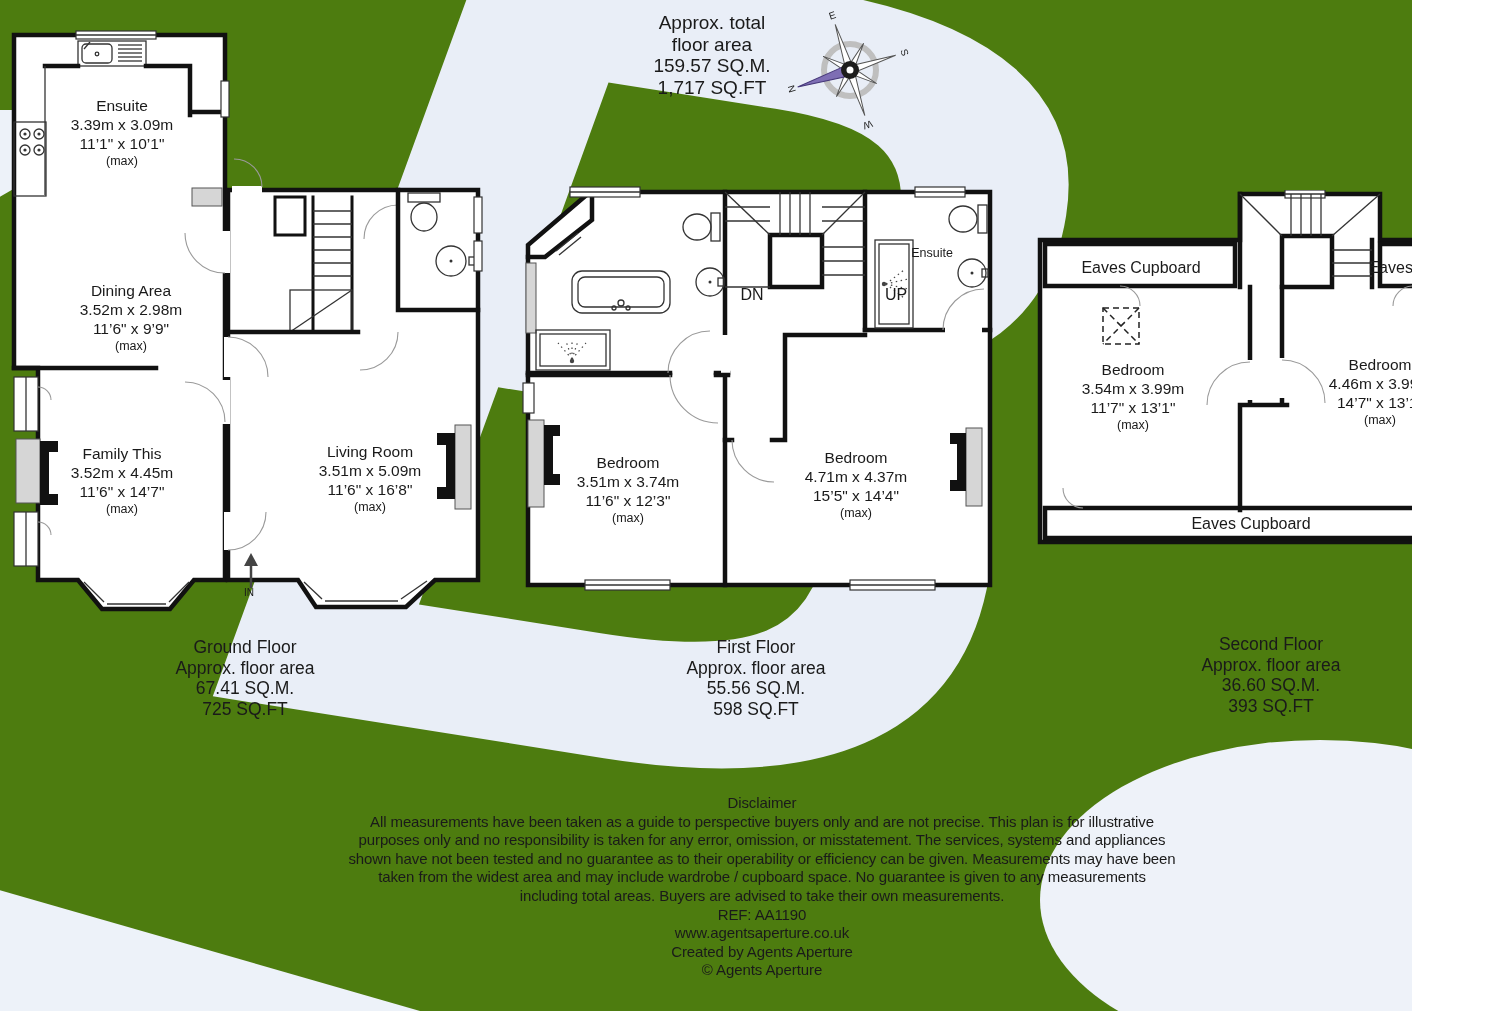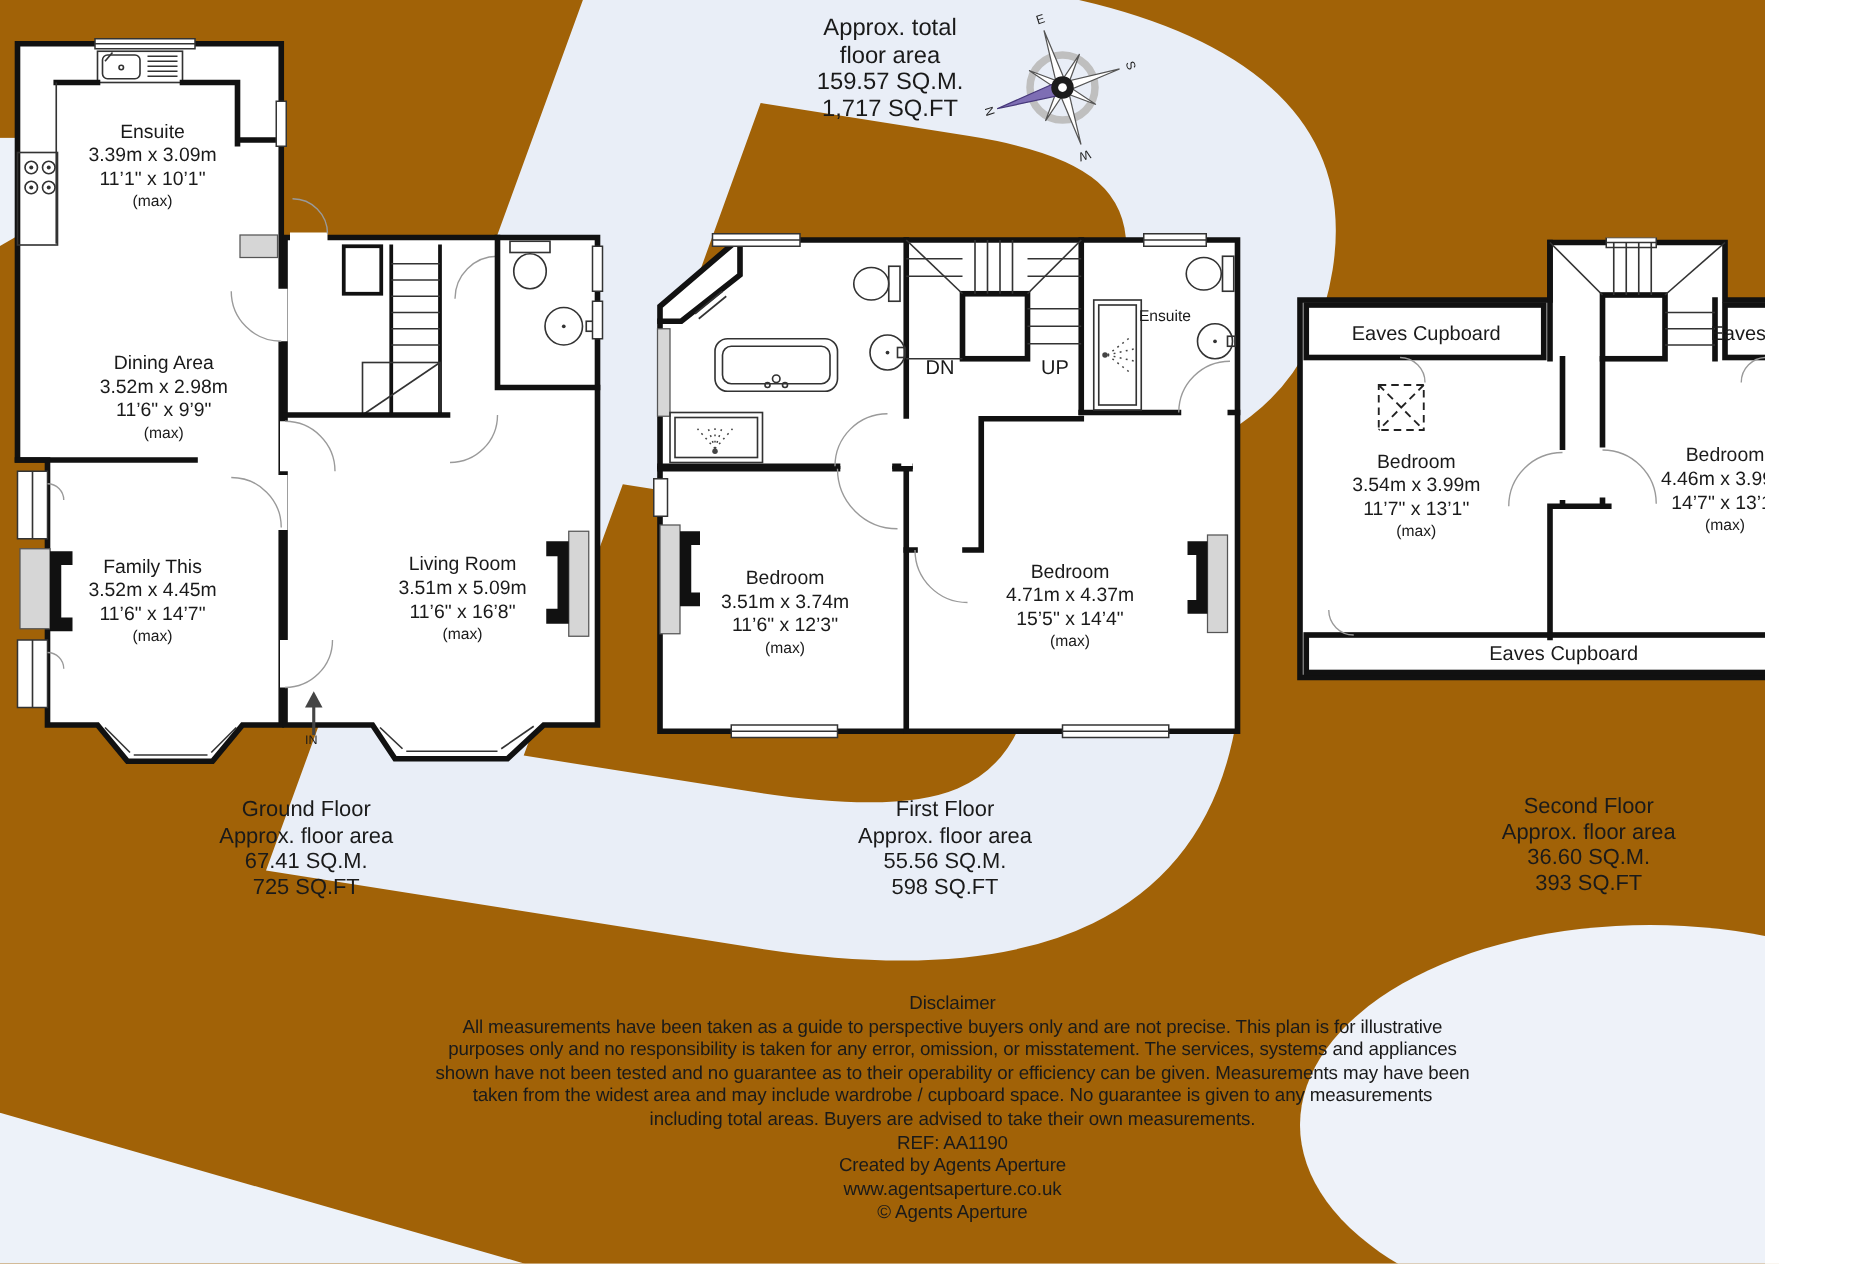--- a/index.html
+++ b/index.html
@@ -1,16 +1,16 @@
 <!DOCTYPE html>
 <html><head>
 <meta charset="utf-8">
 <style>
   html,body{margin:0;padding:0;background:#fff;}
-  #canvas{position:relative;width:1412px;height:1011px;background:#a16207;overflow:hidden;
+  #canvas{position:relative;width:1412px;height:1011px;background:#4d7c0f;overflow:hidden;
           font-family:"Liberation Sans",sans-serif;color:#1a1a1a;}
   
   .wm{position:absolute;z-index:0;color:#e9eef7;}
   .wm-b{left:250px;top:-210px;font-size:1150px;font-weight:bold;font-style:italic;
         transform:rotate(9deg);line-height:1;}
   .wm-tri{left:0;top:860px;width:420px;height:151px;background:#edf2f9;
           clip-path:polygon(0 20%,100% 100%,0 100%);}
   .wm-blob{left:1040px;top:740px;width:560px;height:320px;background:#eef2f9;border-radius:50%;}
   .wm-tl{left:-40px;top:110px;width:190px;height:110px;background:#edf2f9;
          clip-path:polygon(0 0,100% 0,0 100%);}
@@ -399,21 +399,21 @@
   </div>
   <div class="lbl room-label" style="left:1380px;top:355px;">
     <div class="rname">Bedroom</div>
     <div class="rdim">4.46m x 3.99m</div>
     <div class="rdim">14’7" x 13’1"</div>
     <div class="rmax">(max)</div>
   </div>
 
   <div class="lbl ensuite" style="left:932px;top:246px;">Ensuite</div>
   <div class="lbl tiny" style="left:752px;top:286px;">DN</div>
-  <div class="lbl tiny" style="left:844px;top:286px;">UP</div>
+  <div class="lbl tiny" style="left:896px;top:286px;">UP</div>
   <div class="lbl inlbl" style="left:249px;top:587px;">IN</div>
   <div class="lbl tiny" style="left:1141px;top:259px;">Eaves Cupboard</div>
   <div class="lbl tiny" style="left:1428px;top:259px;">Eaves Cupboard</div>
   <div class="lbl tiny" style="left:1251px;top:515px;">Eaves Cupboard</div>
 
   <div class="lbl caption" style="left:245px;top:637px;">
     <div>Ground Floor</div>
     <div>Approx. floor area</div>
     <div>67.41 SQ.M.</div>
     <div>725 SQ.FT</div>
@@ -428,18 +428,18 @@
     <div>Second Floor</div>
     <div>Approx. floor area</div>
     <div>36.60 SQ.M.</div>
     <div>393 SQ.FT</div>
   </div>
 
   <div class="disclaimer">
     <div>Disclaimer</div>
     <div>All measurements have been taken as a guide to perspective buyers only and are not precise. This plan is for illustrative purposes only and no responsibility is taken for any error, omission, or misstatement. The services, systems and appliances shown have not been tested and no guarantee as to their operability or efficiency can be given. Measurements may have been taken from the widest area and may include wardrobe / cupboard space. No guarantee is given to any measurements including total areas. Buyers are advised to take their own measurements.</div>
     <div>REF: AA1190</div>
+    <div>www.agentsaperture.co.uk</div>
     <div>Created by Agents Aperture</div>
-    <div>www.agentsaperture.co.uk</div>
     <div>© Agents Aperture</div>
   </div>
 
 </div>
 
 </body></html>

